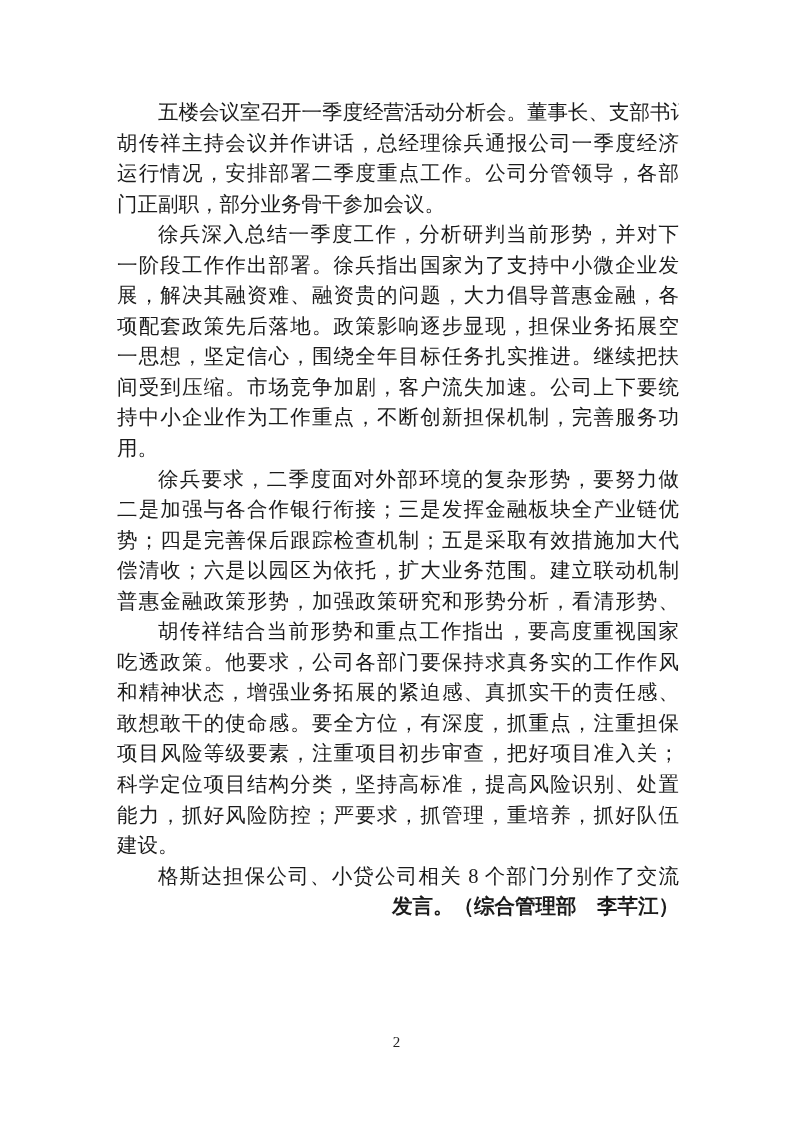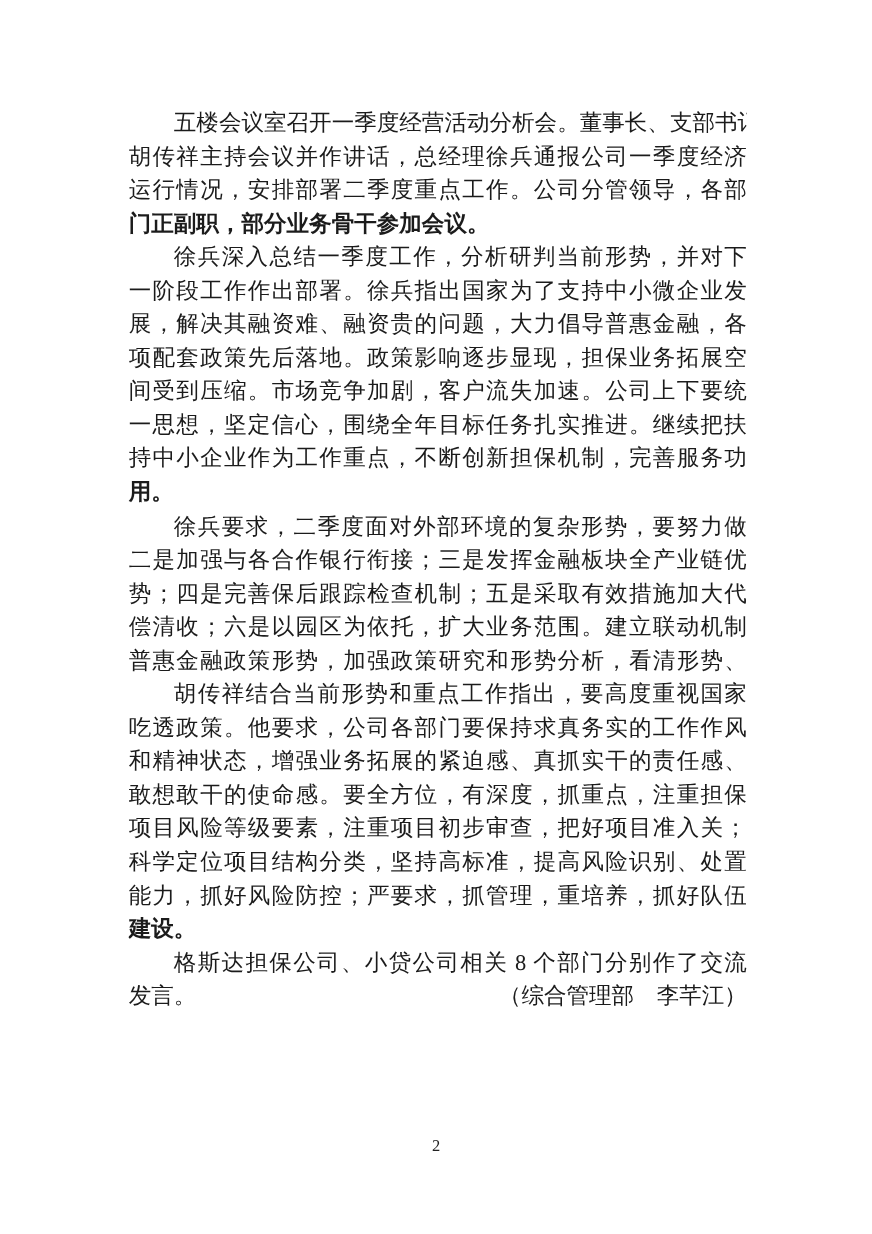--- a/index.html
+++ b/index.html
@@ -35,28 +35,28 @@
     white-space: nowrap;
     text-align: justify;
     text-align-last: justify;
     text-justify: inter-character;
   }
   .line.indent {
     text-indent: 41px;
   }
   .line.para-end {
     text-align-last: left;
-    font-weight: bold;
   }
   .sig-row {
     height: 30.55px;
     line-height: 30.55px;
     display: flex;
-    justify-content: space-between;
+    justify-content: flex-end;
     white-space: nowrap;
+    font-weight: bold;
   }
   .page-number {
     position: absolute;
     top: 1034px;
     left: 0;
     width: 100%;
     text-align: center;
     font-size: 15px;
     color: #222222;
   }
@@ -67,22 +67,22 @@
 <div class="page">
   <div class="text-block">
     <div class="line indent">五楼会议室召开一季度经营活动分析会。董事长、支部书记</div>
       <div class="line">胡传祥主持会议并作讲话，总经理徐兵通报公司一季度经济</div>
       <div class="line">运行情况，安排部署二季度重点工作。公司分管领导，各部</div>
       <div class="line para-end">门正副职，部分业务骨干参加会议。</div>
       <div class="line indent">徐兵深入总结一季度工作，分析研判当前形势，并对下</div>
       <div class="line">一阶段工作作出部署。徐兵指出国家为了支持中小微企业发</div>
       <div class="line">展，解决其融资难、融资贵的问题，大力倡导普惠金融，各</div>
       <div class="line">项配套政策先后落地。政策影响逐步显现，担保业务拓展空</div>
+      <div class="line">一思想，坚定信心，围绕全年目标任务扎实推进。继续把扶</div>
       <div class="line">间受到压缩。市场竞争加剧，客户流失加速。公司上下要统</div>
-      <div class="line">一思想，坚定信心，围绕全年目标任务扎实推进。继续把扶</div>
       <div class="line">持中小企业作为工作重点，不断创新担保机制，完善服务功</div>
       <div class="line para-end">用。</div>
       <div class="line indent">徐兵要求，二季度面对外部环境的复杂形势，要努力做</div>
       <div class="line">二是加强与各合作银行衔接；三是发挥金融板块全产业链优</div>
       <div class="line">势；四是完善保后跟踪检查机制；五是采取有效措施加大代</div>
       <div class="line">偿清收；六是以园区为依托，扩大业务范围。建立联动机制</div>
       <div class="line">普惠金融政策形势，加强政策研究和形势分析，看清形势、</div>
       <div class="line indent">胡传祥结合当前形势和重点工作指出，要高度重视国家</div>
       <div class="line">吃透政策。他要求，公司各部门要保持求真务实的工作作风</div>
       <div class="line">和精神状态，增强业务拓展的紧迫感、真抓实干的责任感、</div>

